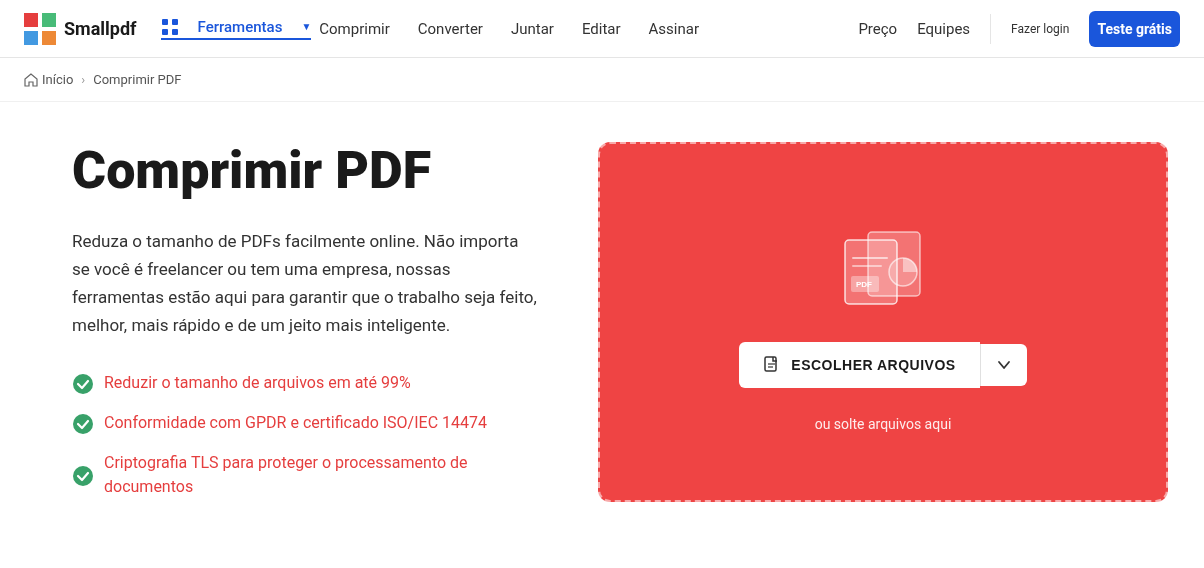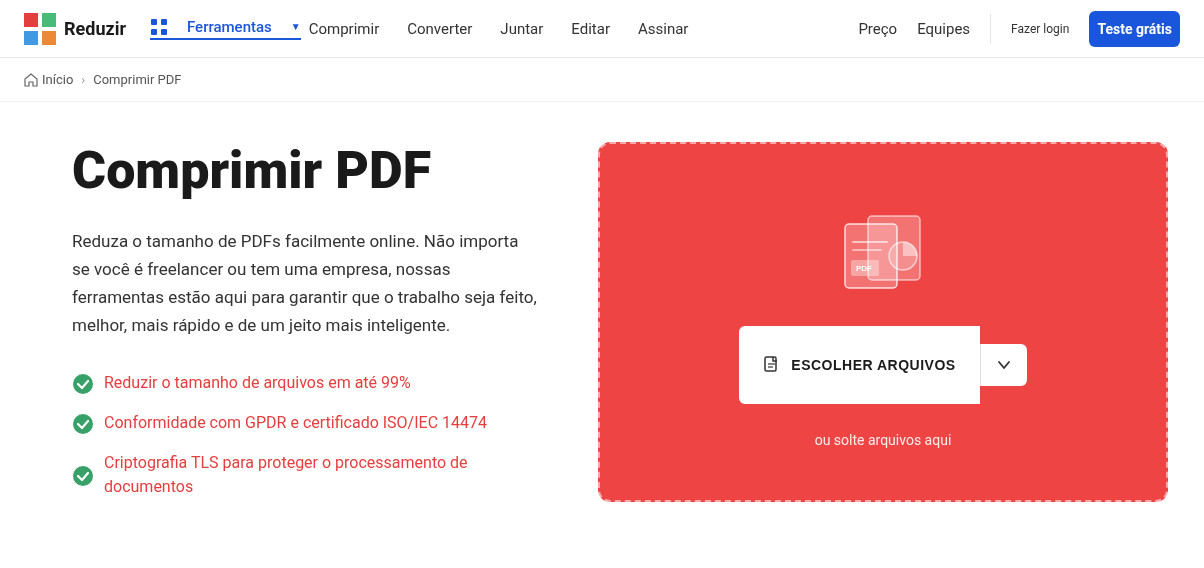--- a/index.html
+++ b/index.html
@@ -60,21 +60,21 @@
     .upload-card {
       background: #ef4444; border-radius: 12px; padding: 48px 32px 36px;
       display: flex; flex-direction: column; align-items: center; gap: 28px;
       border: 2.5px dashed rgba(255,255,255,0.55);
       min-height: 360px; justify-content: center;
     }
     .upload-illustration { width: 120px; height: 90px; }
     .upload-btn-row { display: flex; align-items: center; gap: 0; }
     .upload-choose {
       background: #fff; color: #1a1a1a; font-size: 14px; font-weight: 700;
-      padding: 30px 24px; border-radius: 6px 0 0 6px; cursor: pointer;
+      padding: 14px 24px; border-radius: 6px 0 0 6px; cursor: pointer;
       border: none; display: flex; align-items: center; gap: 10px;
       letter-spacing: 0.5px; text-transform: uppercase;
     }
     .upload-choose-icon { width: 18px; height: 18px; }
     .upload-dropdown {
       background: #fff; border: none; padding: 14px 16px; cursor: pointer;
       border-left: 1px solid #e0e0e0; border-radius: 0 6px 6px 0;
       display: flex; align-items: center; font-size: 16px; color: #333;
     }
     .upload-hint { font-size: 14px; color: rgba(255,255,255,0.9); }
@@ -87,21 +87,21 @@
 
 <nav>
   <div class="nav-logo">
 
     <svg class="nav-logo-icon" viewBox="0 0 32 32">
       <rect x="0" y="0" width="14" height="14" fill="#e53e3e"></rect>
       <rect x="18" y="0" width="14" height="14" fill="#48bb78"></rect>
       <rect x="0" y="18" width="14" height="14" fill="#4299e1"></rect>
       <rect x="18" y="18" width="14" height="14" fill="#ed8936"></rect>
     </svg>
-    <span class="nav-logo-text">Reduzir</span>
+    <span class="nav-logo-text">Smallpdf</span>
   </div>
 
   <div class="nav-ferramentas">
 
     <svg class="nav-grid-icon" viewBox="0 0 18 18">
       <rect x="1" y="1" width="6" height="6" rx="1" fill="#1a56db"></rect>
       <rect x="11" y="1" width="6" height="6" rx="1" fill="#1a56db"></rect>
       <rect x="1" y="11" width="6" height="6" rx="1" fill="#1a56db"></rect>
       <rect x="11" y="11" width="6" height="6" rx="1" fill="#1a56db"></rect>
     </svg>

